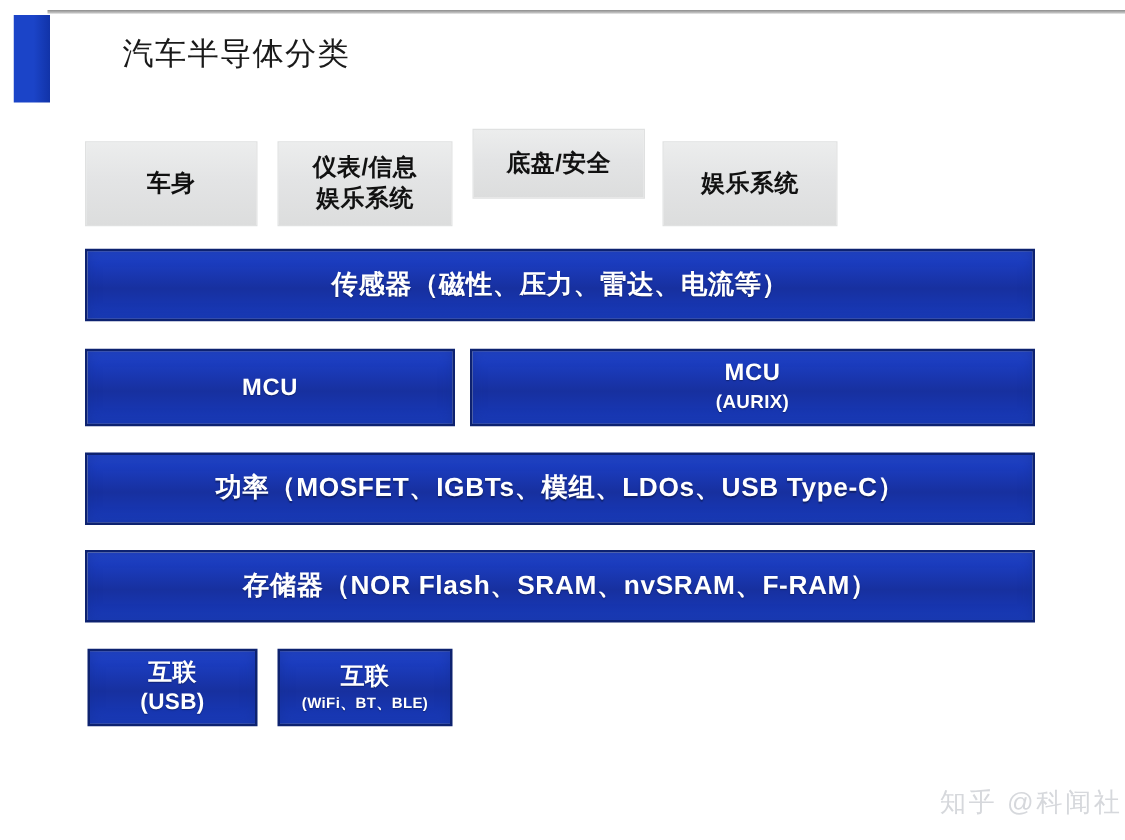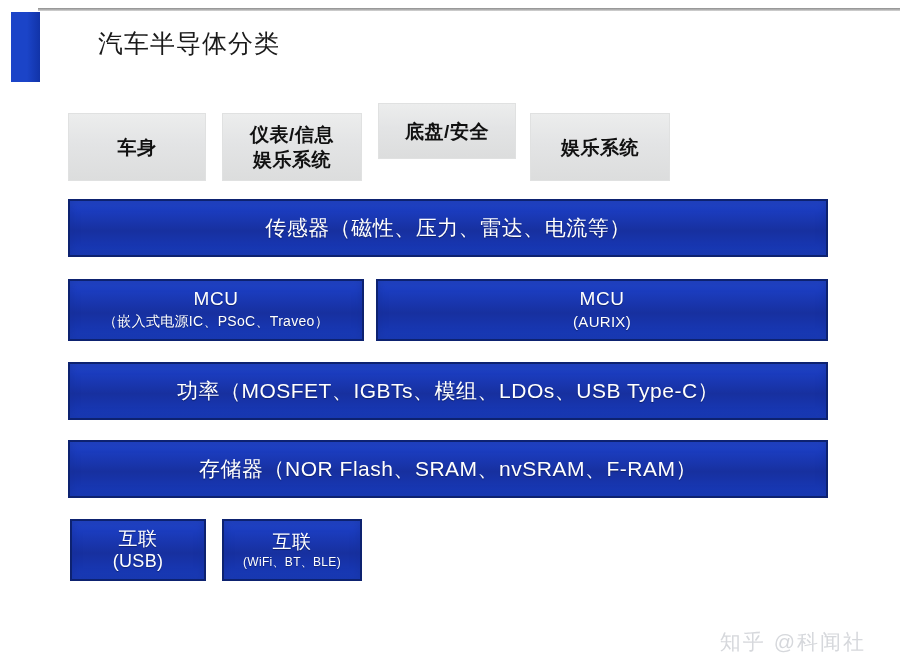--- a/index.html
+++ b/index.html
@@ -77,21 +77,21 @@
   .blue-box {
     background:
       linear-gradient(to bottom,
         #2346c9 0%,
         #1b3cbe 18%,
         #17309f 55%,
         #1735ae 78%,
         #1a3cba 100%);
     border: 2px solid #0d2270;
     color: #ffffff;
-    font-weight: normal;
+    font-weight: bold;
     box-shadow: inset 0 0 10px rgba(20,48,150,0.55);
     align-items: center;
   }
   .blue-box .line-main {
     font-size: 20px;
     line-height: 24px;
     letter-spacing: 0.5px;
     text-shadow: 0 1px 1px rgba(0,0,0,0.35);
   }
   .blue-box .line-sub {
@@ -112,21 +112,21 @@
     line-height: 23px;
   }
   .blue-box.tiny-sub .line-sub {
     font-size: 12px;
     line-height: 18px;
   }
 
   
   #watermark {
     position: absolute;
-    right: 34px;
+    right: 2px;
     bottom: 16px;
     font-size: 21px;
     color: #d6d8dc;
     letter-spacing: 2px;
     white-space: nowrap;
     user-select: none;
   }
 </style>
 </head>
 <body>
@@ -156,21 +156,20 @@
     <span>娱乐系统</span>
   </div>
 
 
   <div class="node blue-box single" style="left:68px; top:199px; width:760px; height:58px;">
     <span class="line-main">传感器（磁性、压力、雷达、电流等）</span>
   </div>
 
   <div class="node blue-box small" style="left:68px; top:279px; width:296px; height:62px;">
     <span class="line-main">MCU</span>
-    <span class="line-sub" style="font-size:14px;">（嵌入式电源IC、PSoC、Traveo）</span>
   </div>
 
   <div class="node blue-box small" style="left:376px; top:279px; width:452px; height:62px;">
     <span class="line-main">MCU</span>
     <span class="line-sub" style="font-size:15px;">(AURIX)</span>
   </div>
 
   <div class="node blue-box single" style="left:68px; top:362px; width:760px; height:58px;">
     <span class="line-main">功率（MOSFET、IGBTs、模组、LDOs、USB Type-C）</span>
   </div>

